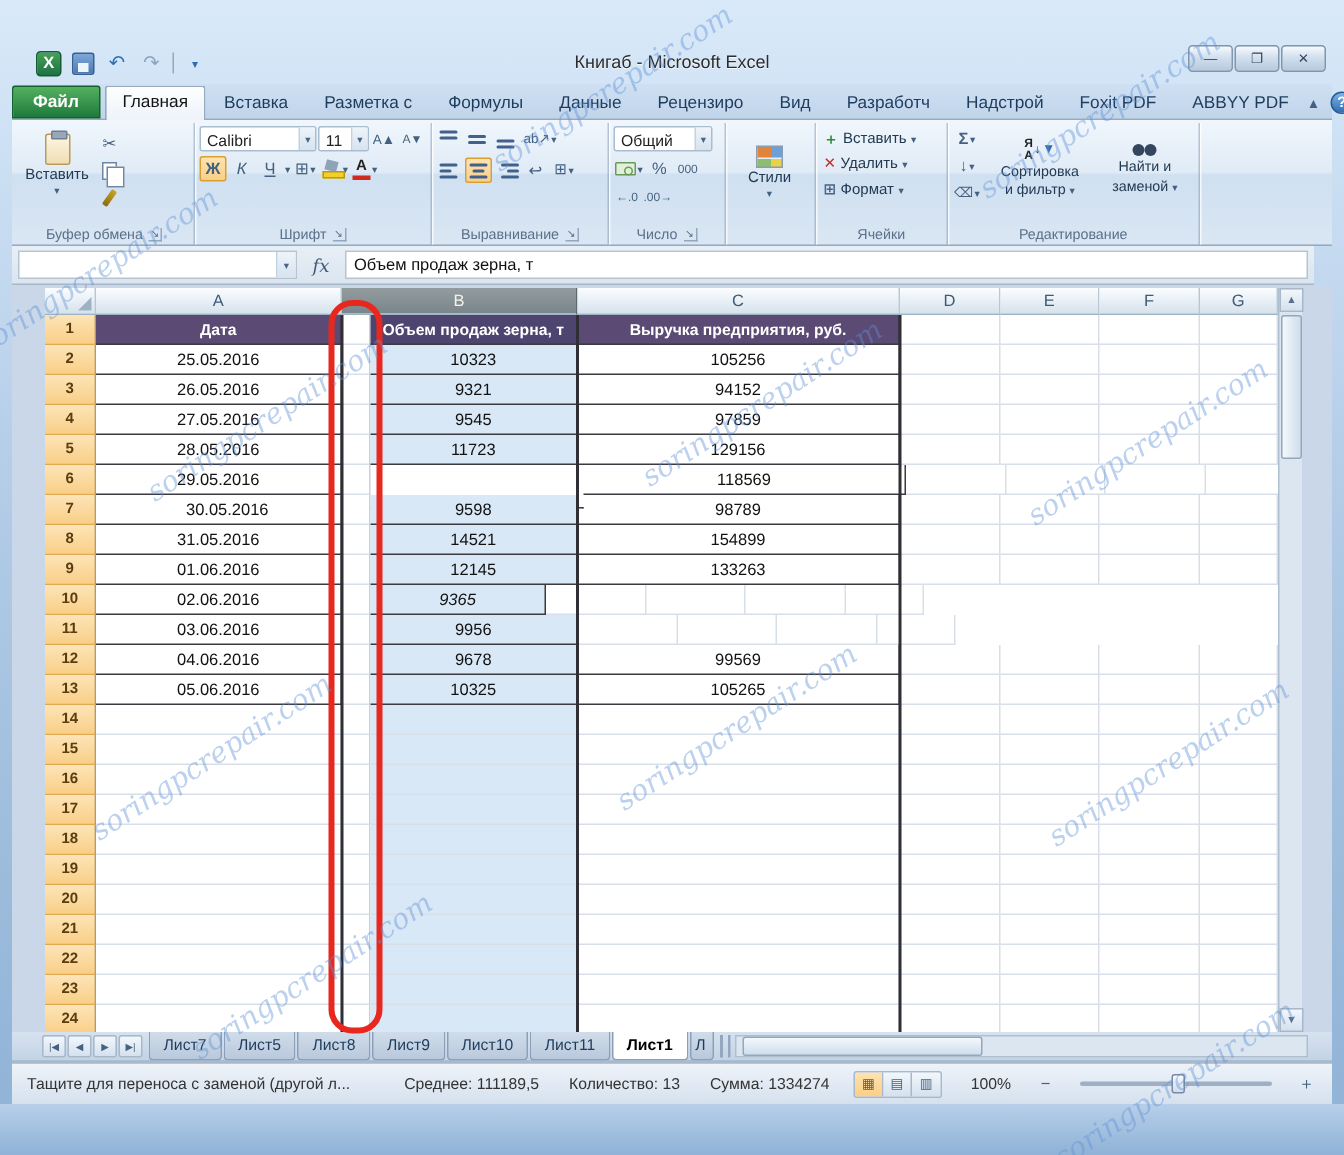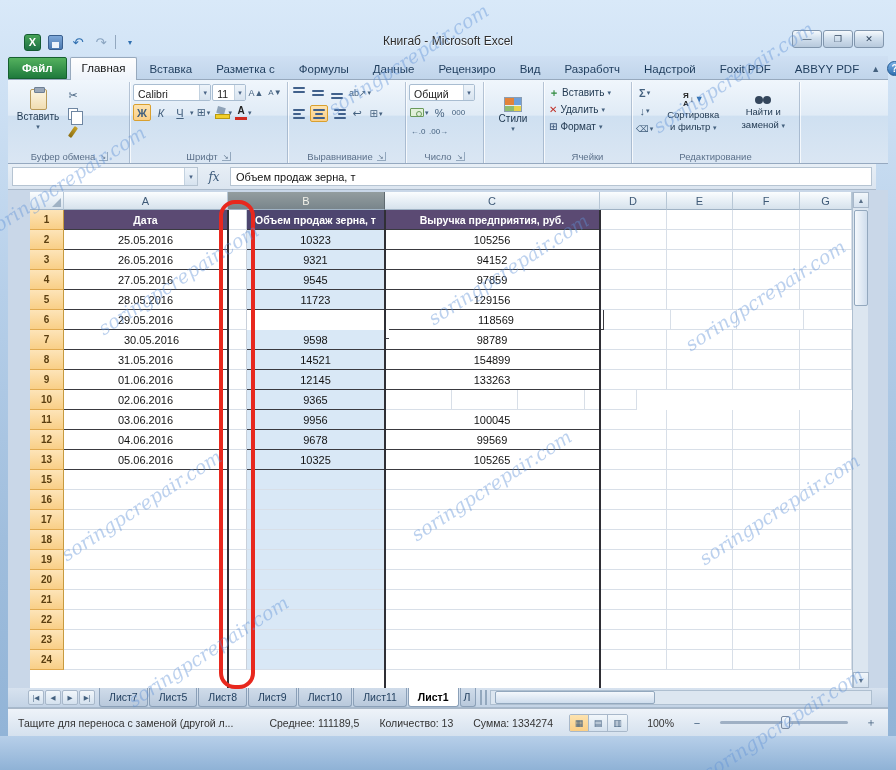--- a/index.html
+++ b/index.html
@@ -524,32 +524,31 @@
         <div class="cell tbl" style="width: 215px;">133263</div>
         <div class="cell" style="width: 67px;"></div>
         <div class="cell" style="width: 66px;"></div>
         <div class="cell" style="width: 67px;"></div>
         <div class="cell" style="width: 52px;"></div>
       </div>
       <div class="grow">
         <div class="rowhdr">10</div>
         <div class="cell tbl" style="width: 164px;">02.06.2016</div>
         <div class="cell strip" style="width: 19px;"></div>
-        <div class="cell tbl sel" style="width: 138px;">9365</div>
+        <div class="cell tbl sel" style="width: 117px; font-style: italic;">9365</div>
         <div class="cell" style="width: 67px;"></div>
         <div class="cell" style="width: 66px;"></div>
         <div class="cell" style="width: 67px;"></div>
         <div class="cell" style="width: 52px;"></div>
       </div>
       <div class="grow">
         <div class="rowhdr">11</div>
         <div class="cell tbl" style="width: 164px;">03.06.2016</div>
         <div class="cell strip" style="width: 19px;"></div>
         <div class="cell tbl sel" style="width: 138px;">9956</div>
-        <div class="cell tbl" style="width: 215px;">100045</div>
         <div class="cell" style="width: 67px;"></div>
         <div class="cell" style="width: 66px;"></div>
         <div class="cell" style="width: 67px;"></div>
         <div class="cell" style="width: 52px;"></div>
       </div>
       <div class="grow">
         <div class="rowhdr">12</div>
         <div class="cell tbl" style="width: 164px;">04.06.2016</div>
         <div class="cell strip" style="width: 19px;"></div>
         <div class="cell tbl sel" style="width: 138px;">9678</div>
@@ -558,20 +557,31 @@
         <div class="cell" style="width: 66px;"></div>
         <div class="cell" style="width: 67px;"></div>
         <div class="cell" style="width: 52px;"></div>
       </div>
       <div class="grow">
         <div class="rowhdr">13</div>
         <div class="cell tbl" style="width: 164px;">05.06.2016</div>
         <div class="cell strip" style="width: 19px;"></div>
         <div class="cell tbl sel" style="width: 138px;">10325</div>
         <div class="cell tbl" style="width: 215px;">105265</div>
+        <div class="cell" style="width: 67px;"></div>
+        <div class="cell" style="width: 66px;"></div>
+        <div class="cell" style="width: 67px;"></div>
+        <div class="cell" style="width: 52px;"></div>
+      </div>
+      <div class="grow">
+        <div class="rowhdr">14</div>
+        <div class="cell" style="width: 164px;"></div>
+        <div class="cell strip" style="width: 19px;"></div>
+        <div class="cell sel" style="width: 138px;"></div>
+        <div class="cell" style="width: 215px;"></div>
         <div class="cell" style="width: 67px;"></div>
         <div class="cell" style="width: 66px;"></div>
         <div class="cell" style="width: 67px;"></div>
         <div class="cell" style="width: 52px;"></div>
       </div>
       <div class="grow">
         <div class="rowhdr">15</div>
         <div class="cell" style="width: 164px;"></div>
         <div class="cell strip" style="width: 19px;"></div>
         <div class="cell sel" style="width: 138px;"></div>

